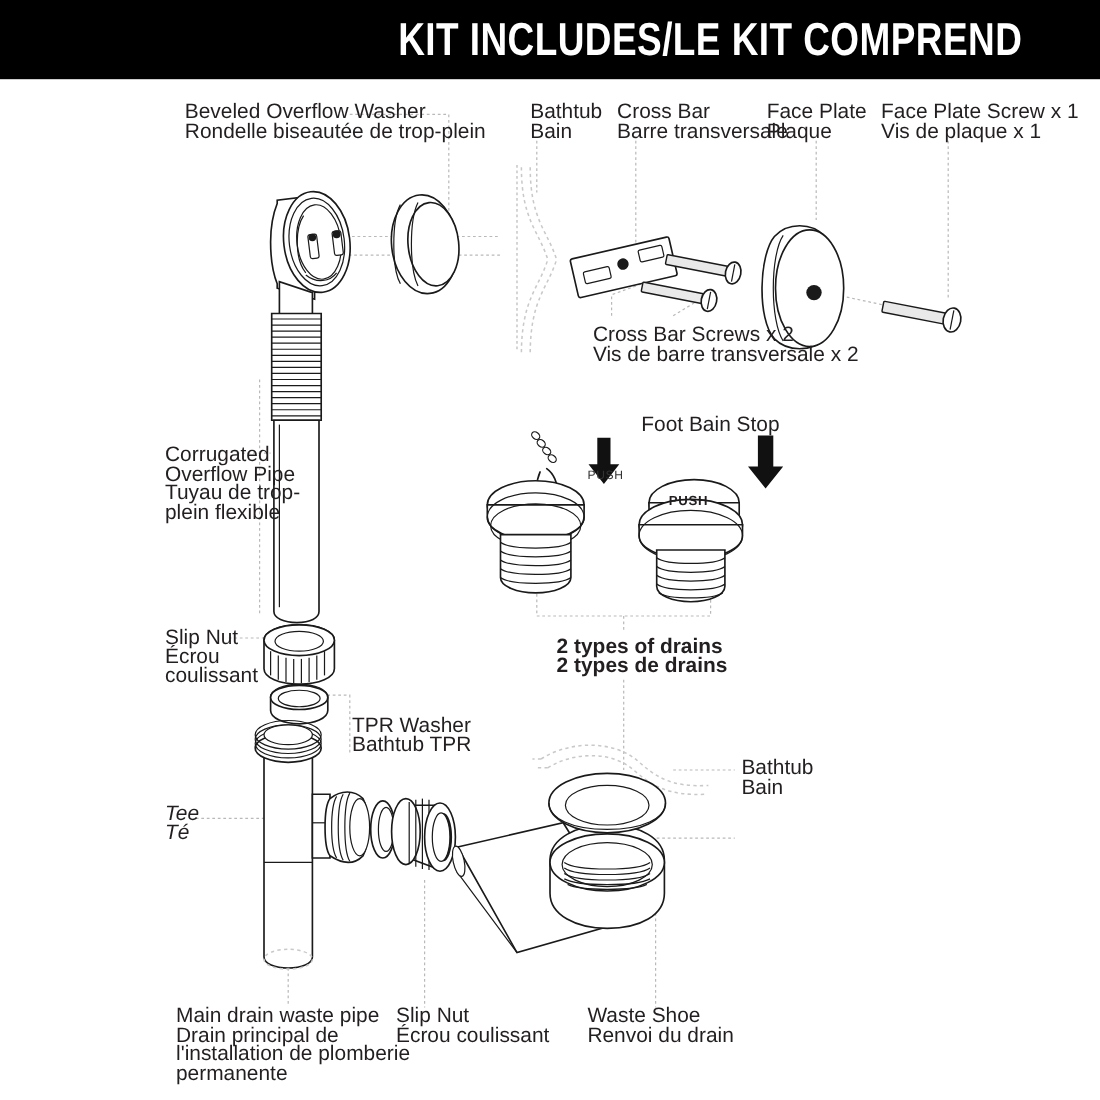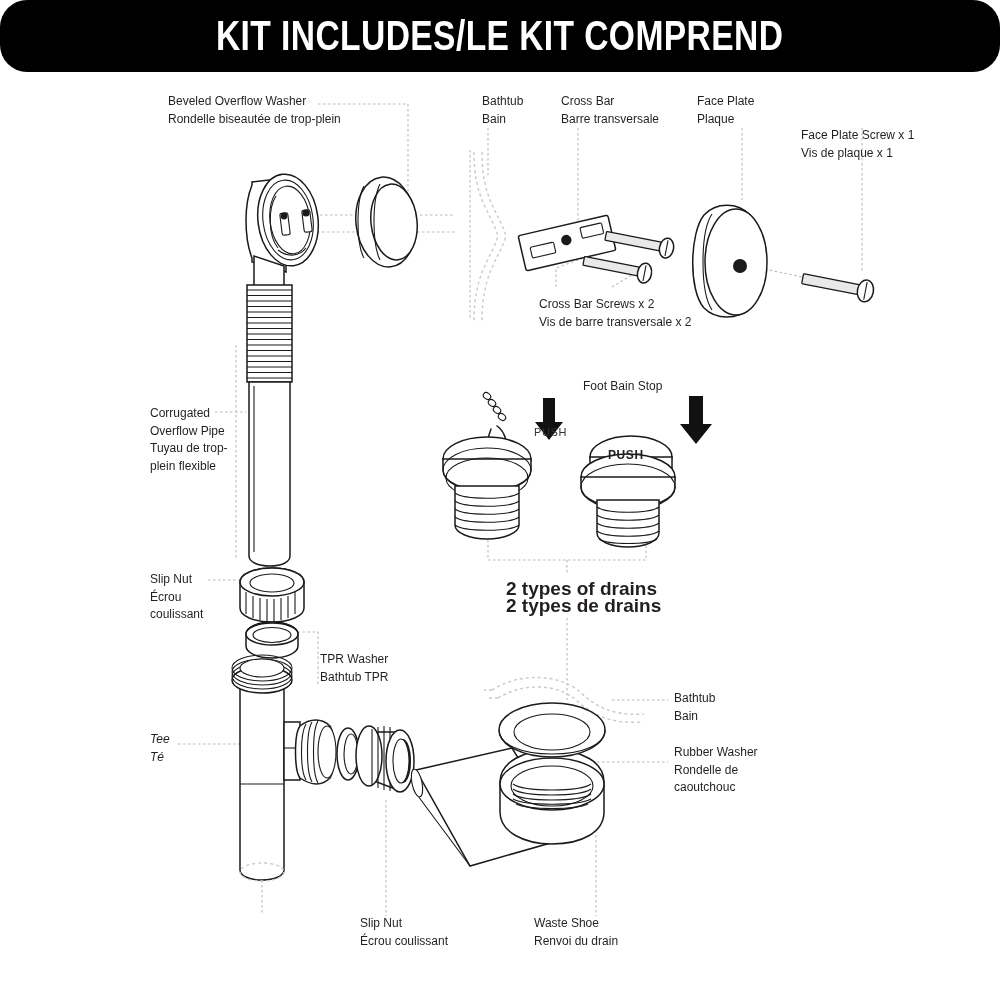--- a/index.html
+++ b/index.html
@@ -7,37 +7,37 @@
     width:1000px;height:1000px;
     background:#ffffff;
     font-family:"Liberation Sans", sans-serif;
     overflow:hidden;
     position:relative;
   }
   #stage{position:absolute;inset:0;width:1000px;height:1000px;}
   .hdr{
     position:absolute;left:0;top:0;width:1000px;height:72px;
     background:#000000;
-    display:flex;align-items:center;justify-content:center;border-radius:27px;
+    display:flex;align-items:center;justify-content:flex-end;
   }
   .hdr-title{
     color:#ffffff;
     font-family:"Liberation Sans", sans-serif;
     font-weight:bold;
     font-size:42px;
     letter-spacing:0.5px;
     transform:scaleX(0.80);
     transform-origin:center center;
     white-space:nowrap;
     line-height:1;
   }
   .lbl{
     position:absolute;
     color:#231f20;
-    font-size:12px;
+    font-size:19px;
     line-height:17.5px;
     white-space:pre-line;
     font-family:"Liberation Sans", sans-serif;
   }
   .lbl.bold{font-weight:bold;font-size:19px;line-height:17px;}
   .lbl.push{font-size:11px;letter-spacing:0.6px;color:#333;}
   svg{position:absolute;left:0;top:0;}
   .art{fill:none;stroke:#1a1a1a;stroke-width:1.5;stroke-linejoin:round;stroke-linecap:round;}
   .artthin{fill:none;stroke:#1a1a1a;stroke-width:1.1;}
   .artfillw{fill:#ffffff;stroke:#1a1a1a;stroke-width:1.5;}
@@ -369,21 +369,21 @@
 
   <div class="lbl" style="left:482px;top:93px;">Bathtub
 Bain</div>
 
   <div class="lbl" style="left:561px;top:93px;">Cross Bar
 Barre transversale</div>
 
   <div class="lbl" style="left:697px;top:93px;">Face Plate
 Plaque</div>
 
-  <div class="lbl" style="left:801px;top:93px;margin-top:34px;">Face Plate Screw  x 1
+  <div class="lbl" style="left:801px;top:93px;">Face Plate Screw  x 1
 Vis de plaque x 1</div>
 
   <div class="lbl" style="left:539px;top:296px;">Cross Bar Screws x 2
 Vis de barre transversale x 2</div>
 
 
   <div class="lbl" style="left:583px;top:378px;">Foot Bain Stop</div>
 
   <div class="lbl push" style="left:534px;top:424px;">PUSH</div>
 
@@ -403,24 +403,25 @@
 
   <div class="lbl" style="left:320px;top:651px;">TPR Washer
 Bathtub TPR</div>
 
   <div class="lbl" style="left:150px;top:731px;font-style:italic;">Tee
 Té</div>
 
   <div class="lbl" style="left:674px;top:690px;">Bathtub
 Bain</div>
 
-  <div class="lbl" style="left:674px;top:744px;">Rubber Washer
-Rondelle de
-caoutchouc</div>
-
+
+  <div class="lbl" style="left:160px;top:915px;">Main drain waste pipe
+Drain principal de
+l'installation de plomberie
+permanente</div>
 
   <div class="lbl" style="left:360px;top:915px;">Slip Nut
 Écrou coulissant</div>
 
   <div class="lbl" style="left:534px;top:915px;">Waste Shoe
 Renvoi du drain</div>
 
 </div>
 
 </body></html>

